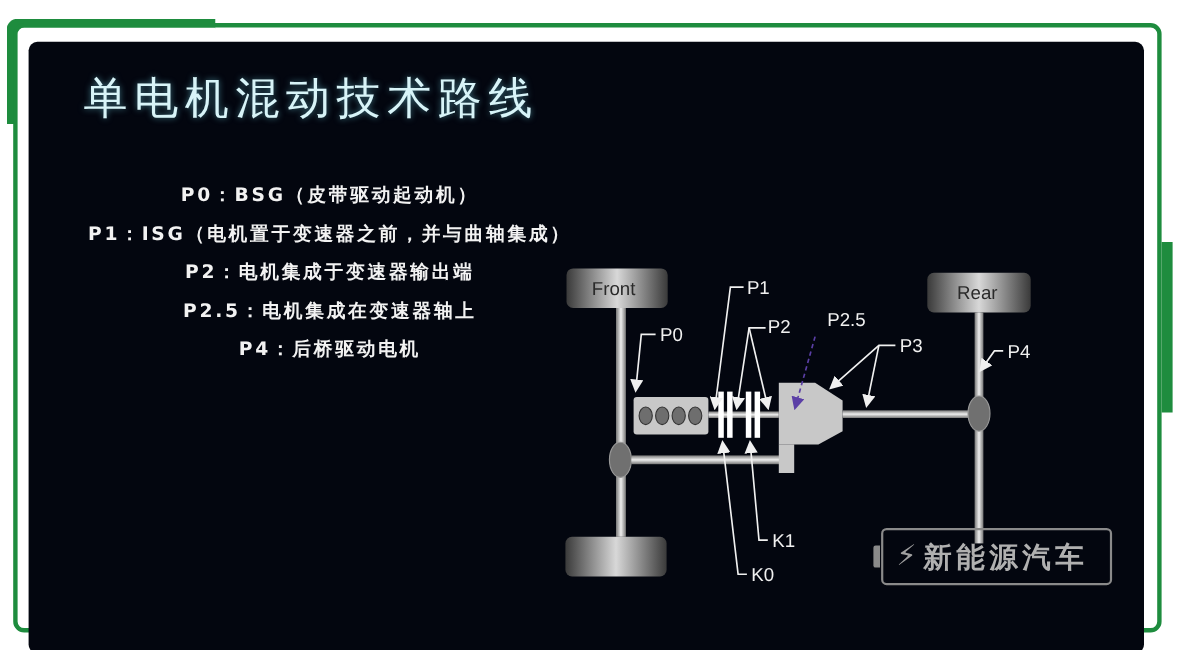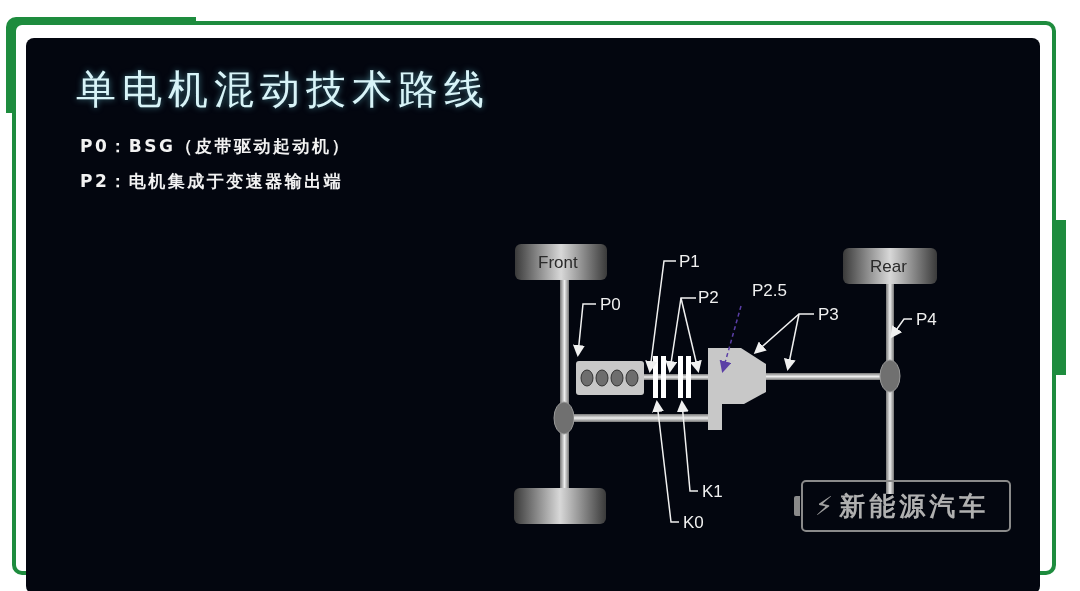--- a/index.html
+++ b/index.html
@@ -2,21 +2,21 @@
 <html><head>
 <meta charset="utf-8">
 <style>
   html, body { margin:0; padding:0; }
   body { width:1080px; height:591px; background:#ffffff; position:relative; overflow:hidden; font-family:"DejaVu Sans", sans-serif; }
   .frame-outer { position:absolute; left:12px; top:21px; width:1044px; height:554px; border:4px solid #1e8c3e; border-radius:10px; box-sizing:border-box; }
   .tab-top-left { position:absolute; left:6px; top:17px; width:190px; height:96px; border-left:8px solid #1e8c3e; border-top:8px solid #1e8c3e; border-radius:10px 0 0 0; box-sizing:border-box; }
   .tab-right { position:absolute; left:1056px; top:220px; width:10px; height:155px; background:#1e8c3e; }
   .panel { position:absolute; left:26px; top:38px; width:1014px; height:556px; background:#03060f; border-radius:8px; overflow:hidden; }
   .title { position:absolute; left:50px; top:24px; font-size:40px; letter-spacing:6px; color:#d8f4f8; text-shadow:0 0 6px rgba(120,220,240,.55); font-family:"DejaVu Sans", sans-serif; font-weight:normal; }
-  .items { position:absolute; left:54px; top:96px; }
+  .items { position:absolute; left:54px; top:128px;text-align:center; }
   .item { color:#f2f2f2; font-size:17px; font-weight:bold; letter-spacing:2.5px; height:35px; line-height:24px; white-space:nowrap; }
   svg.diagram { position:absolute; left:0; top:0; }
   .lbl { fill:#f0f0f0; font-family:"Liberation Sans", sans-serif; font-size:17px; }
   .tag { fill:#2a2a2a; font-family:"Liberation Sans", sans-serif; font-size:17px; }
   .brand { position:absolute; left:775px; top:442px; width:210px; height:52px; border:2px solid #8a8a8a; border-radius:5px; box-sizing:border-box; display:flex; align-items:center; padding-left:12px; }
   .brand-nub { position:absolute; left:-9px; top:14px; width:6px; height:20px; background:#8a8a8a; border-radius:2px 0 0 2px; }
   .brand-text { font-size:26px; letter-spacing:4px; font-weight:bold; color:#b0b0b0; margin-left:6px; }
   .brand-bolt { color:#a0a0a0; font-size:26px; }
 </style>
 </head>
@@ -24,21 +24,24 @@
 
 <div class="tab-top-left"></div>
 <div class="frame-outer"></div>
 <div class="tab-right"></div>
 
 <div class="panel">
   <div class="title">单电机混动技术路线</div>
 
   <div class="items">
     <div class="item">P0：BSG（皮带驱动起动机）</div>
+    <div class="item">P1：ISG（电机置于变速器之前，并与曲轴集成）</div>
     <div class="item">P2：电机集成于变速器输出端</div>
+    <div class="item">P2.5：电机集成在变速器轴上</div>
+    <div class="item">P4：后桥驱动电机</div>
   </div>
 
   <svg class="diagram" width="1014" height="520" viewBox="0 0 1014 520">
     <defs>
       <linearGradient id="wheelGrad" x1="0" x2="1" y1="0" y2="0">
         <stop offset="0" stop-color="#3a3a3a"></stop>
         <stop offset="0.5" stop-color="#d8d8d8"></stop>
         <stop offset="1" stop-color="#3a3a3a"></stop>
       </linearGradient>
       <linearGradient id="shaftGradH" x1="0" x2="0" y1="0" y2="1">

